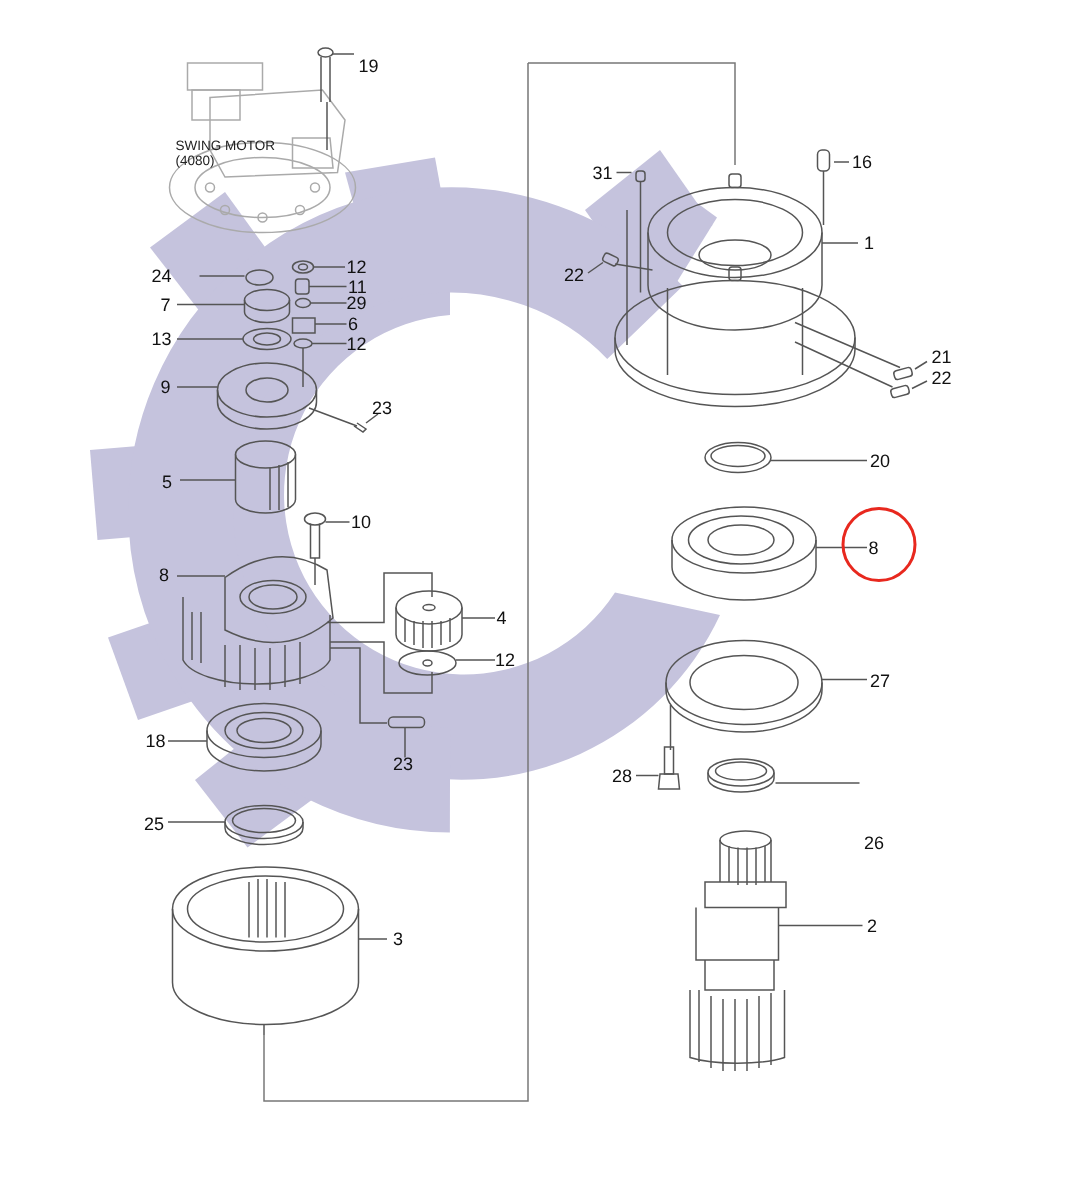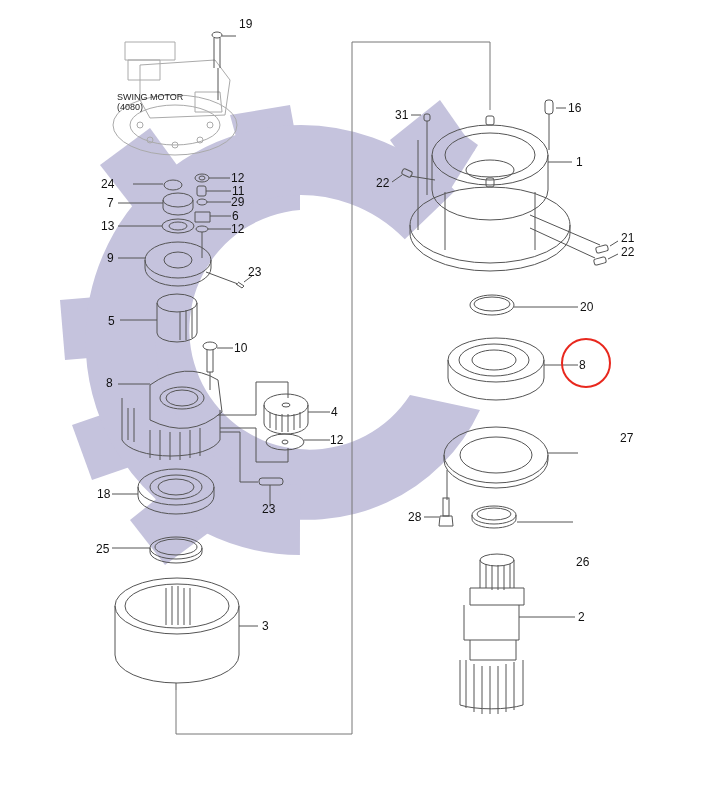--- a/index.html
+++ b/index.html
@@ -210,21 +210,21 @@
     </g>
 
     <circle cx="586" cy="363" r="24" fill="none" stroke="#e8281e" stroke-width="2"></circle>
   </svg>
 
   <div class="motor-lbl">
     <div>SWING MOTOR</div>
     <div>(4080)</div>
   </div>
 
-  <div class="lbl" style="left:239px;top:18px;">19</div>
+  <div class="lbl" style="left:239px;top:38px;">19</div>
   <div class="lbl" style="left:101px;top:178px;">24</div>
   <div class="lbl" style="left:231px;top:172px;">12</div>
   <div class="lbl" style="left:232px;top:185px;">11</div>
   <div class="lbl" style="left:107px;top:197px;">7</div>
   <div class="lbl" style="left:231px;top:196px;">29</div>
   <div class="lbl" style="left:232px;top:210px;">6</div>
   <div class="lbl" style="left:101px;top:220px;">13</div>
   <div class="lbl" style="left:231px;top:223px;">12</div>
   <div class="lbl" style="left:107px;top:252px;">9</div>
   <div class="lbl" style="left:248px;top:266px;">23</div>
@@ -238,17 +238,17 @@
   <div class="lbl" style="left:96px;top:543px;">25</div>
   <div class="lbl" style="left:262px;top:620px;">3</div>
   <div class="lbl" style="left:395px;top:109px;">31</div>
   <div class="lbl" style="left:568px;top:102px;">16</div>
   <div class="lbl" style="left:576px;top:156px;">1</div>
   <div class="lbl" style="left:376px;top:177px;">22</div>
   <div class="lbl" style="left:621px;top:232px;">21</div>
   <div class="lbl" style="left:621px;top:246px;">22</div>
   <div class="lbl" style="left:580px;top:301px;">20</div>
   <div class="lbl" style="left:579px;top:359px;">8</div>
-  <div class="lbl" style="left:580px;top:432px;margin-left:40px;">27</div>
+  <div class="lbl" style="left:580px;top:448px;">27</div>
   <div class="lbl" style="left:408px;top:511px;">28</div>
   <div class="lbl" style="left:576px;top:516px;margin-top:40px;">26</div>
   <div class="lbl" style="left:578px;top:611px;">2</div>
 </div>
 
 </body></html>

